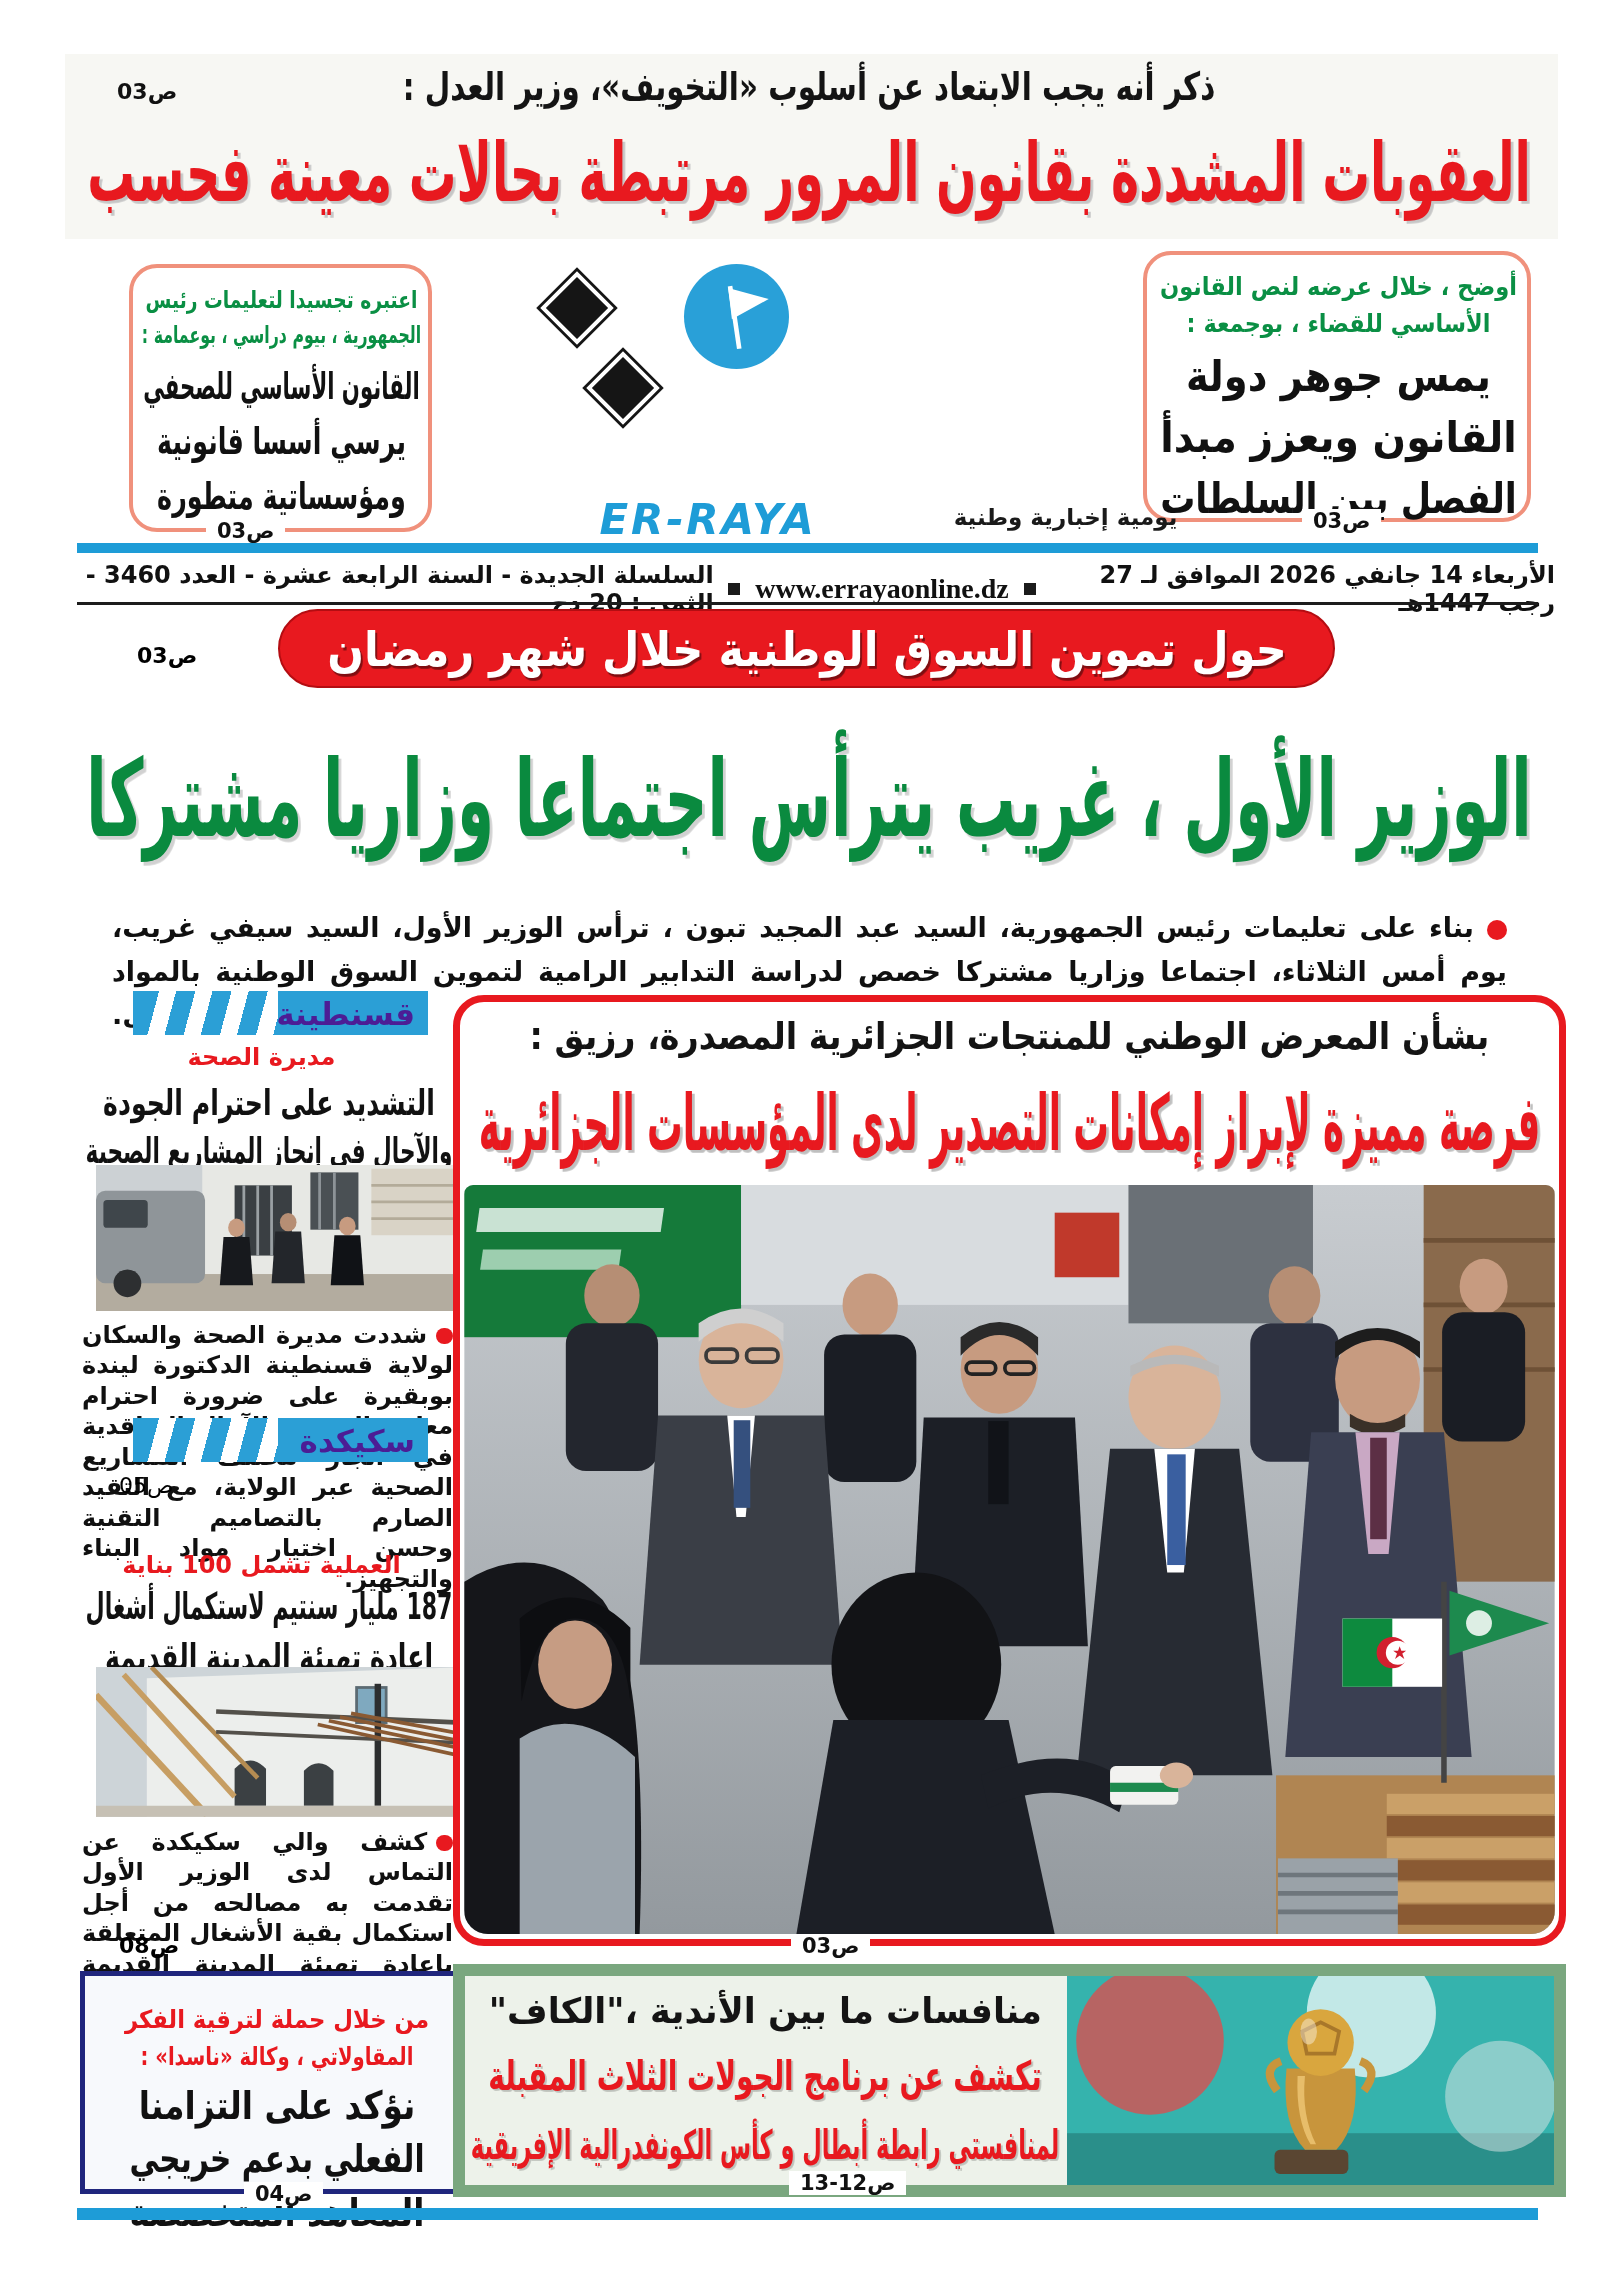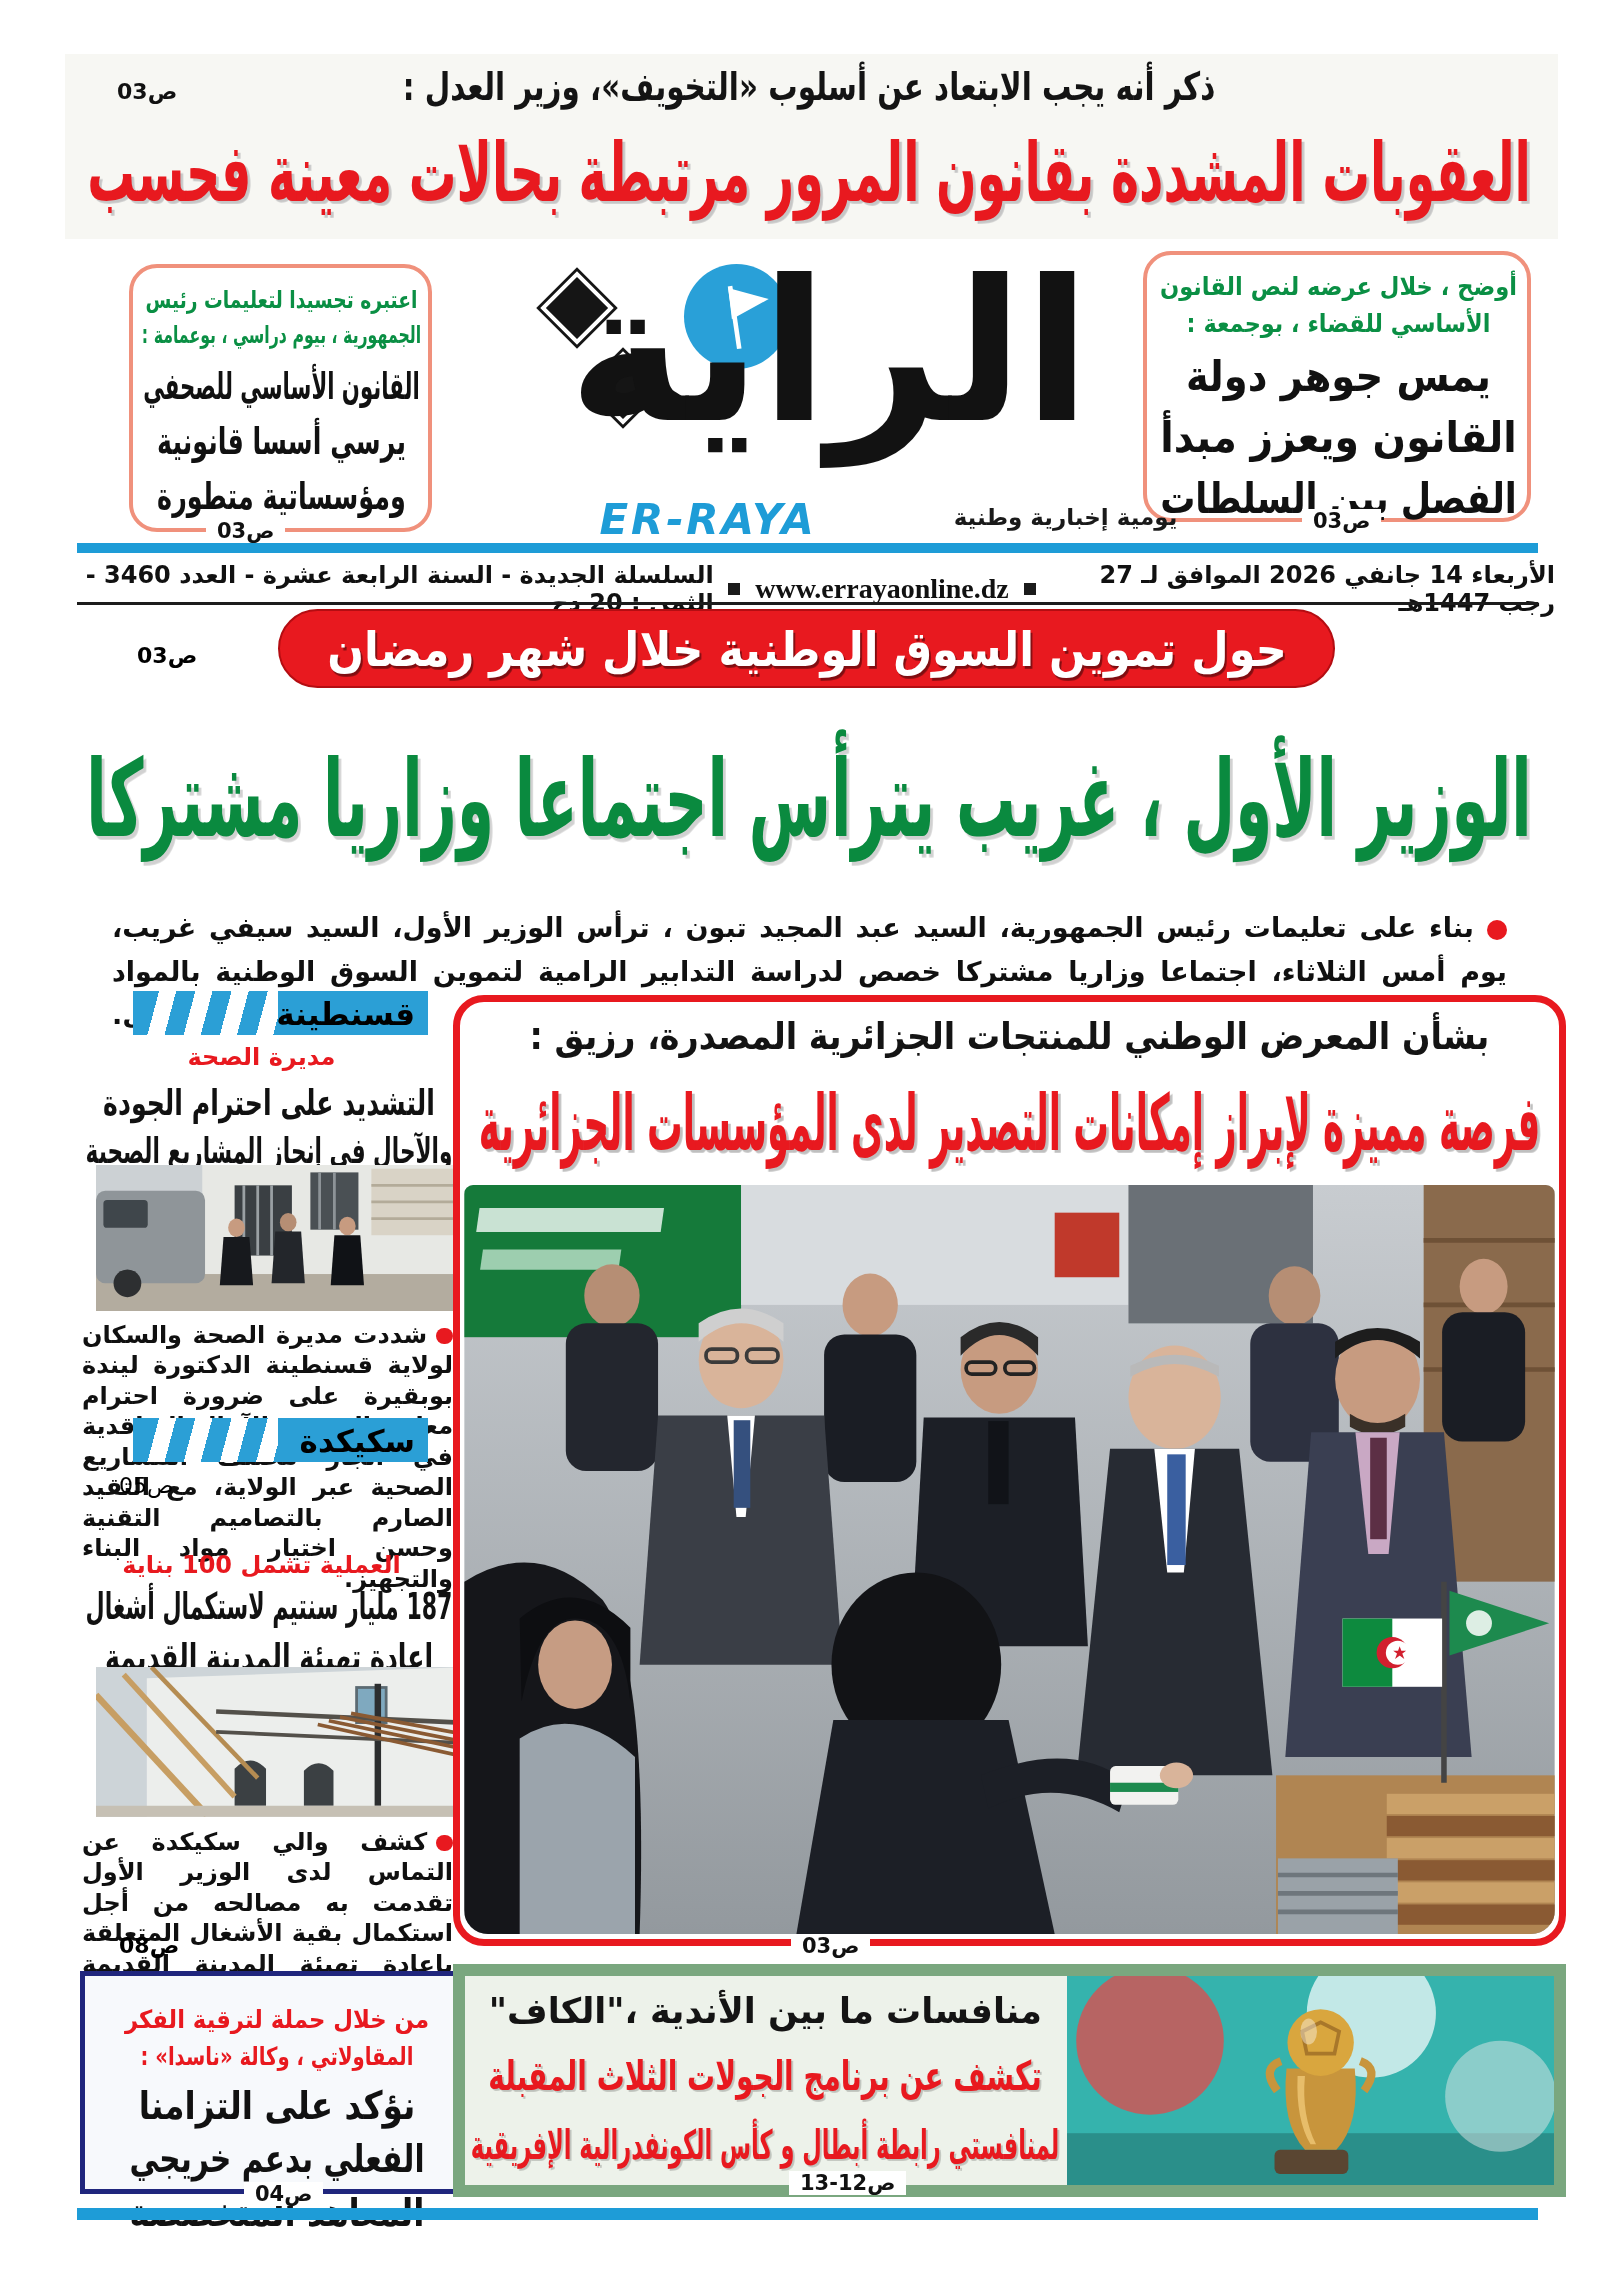--- a/index.html
+++ b/index.html
@@ -57,21 +57,21 @@
   .green-headline-svg { left:65px; top:690px; }
   .green-headline-svg text { filter:drop-shadow(3px 4px 0 rgba(0,0,0,.18)); }
   .lead-par { left:113px; top:906px; width:1395px; font-size:27px; font-weight:bold; color:#101010;
               line-height:1.62; text-align:justify; text-align-last:justify; }
   .dot { display:inline-block; width:20px; height:20px; border-radius:50%; background:#e8191f; margin-left:13px; vertical-align:middle; }
 
   
   .sec-bar { left:134px; width:295px; height:44px; background:#2b9fd6; }
   .sec-bar .stripes { position:absolute; left:7.4px; top:0; bottom:0; width:138px;
       background:repeating-linear-gradient(105deg, transparent 0 18.5px, #ffffff 18.5px 35px); }
-  .sec-bar .lbl { position:absolute; right:13px; top:1.8px; color:#000000; font-size:31px; font-weight:bold; line-height:42px; }
+  .sec-bar .lbl { position:absolute; right:13px; top:1.8px; color:#4c1d95; font-size:31px; font-weight:bold; line-height:42px; }
   .bar-const { top:991px; }
   .bar-skikda { top:1418px; }
   .side-kicker { left:78px; width:369px; text-align:center; color:#e8191f; font-size:24px; font-weight:bold; }
   .kick-const { top:1043px; }
   .kick-skikda { top:1551px; }
   .side-headline-svg { left:81px; }
   .h-const { top:1076px; }
   .h-skikda { top:1578px; }
   .side-photo { left:97px; width:365px; background:#dcdcdc; }
   .ph-const { top:1165px; height:146px; }
@@ -150,21 +150,20 @@
   <span class="abs pref-chip chip-right">ص03</span>
 
   <div class="abs logo-circle">
     <svg width="105" height="105" viewBox="0 0 114 114">
       <polygon points="48,26 92,38 52,60" fill="#ffffff"></polygon>
       <line x1="50" y1="24" x2="60" y2="92" stroke="#ffffff" stroke-width="5"></line>
     </svg>
   </div>
   <div class="abs diamond dia1"></div>
   <div class="abs diamond dia2"></div>
-  <div class="abs logo-title">الراية</div>
   <div class="abs logo-latin">ER-RAYA</div>
   <div class="abs logo-sub">يومية إخبارية وطنية</div>
   <div class="abs slogan-line"></div>
 
   <div class="abs dateline">
     <span>الأربعاء 14 جانفي 2026 الموافق لـ 27 رجب 1447هـ</span>
     <span class="date-sq"></span>
     <span class="url">www.errayaonline.dz</span>
     <span class="date-sq"></span>
     <span>السلسلة الجديدة - السنة الرابعة عشرة - العدد 3460 - الثمن : 20 دج</span>

